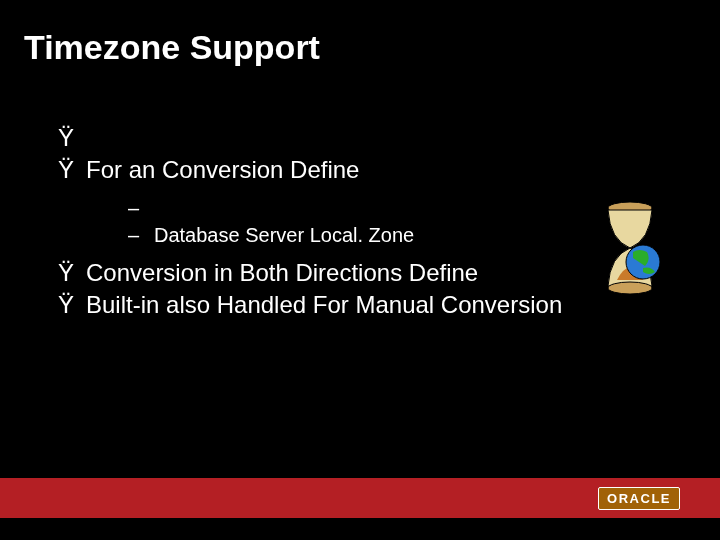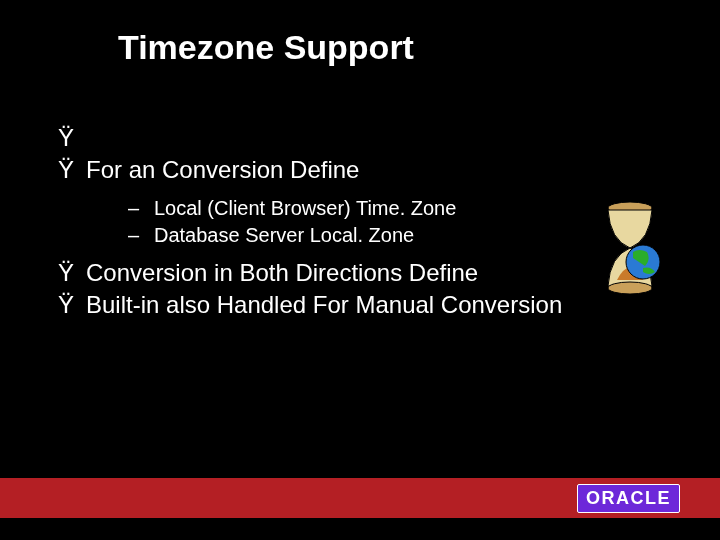--- a/index.html
+++ b/index.html
@@ -13,22 +13,21 @@
     overflow: hidden;
   }
   .slide {
     width: 100%;
     height: 100%;
     position: relative;
   }
   .title {
     font-size: 34px;
     font-weight: bold;
-    padding: 28px 0 0 88px;
-    margin-left: 30px;
+    padding: 28px 0 0 24px;
   }
   .content {
     padding: 55px 60px 0 58px;
   }
   .bullet-line {
     font-size: 24px;
     line-height: 1.35;
     display: flex;
     align-items: flex-start;
   }
@@ -67,25 +66,25 @@
   }
   .logo {
     position: absolute;
     right: 40px;
     bottom: 28px;
     height: 28px;
     display: flex;
     align-items: center;
   }
   .logo-box {
-    background: #6d28d9;
+    background: #a16207;
     border: 1px solid #fff;
     color: #fff;
     font-weight: bold;
-    font-size: 18px;
+    font-size: 13px;
     letter-spacing: 1.5px;
     padding: 3px 8px;
     border-radius: 2px;
   }
 </style>
 </head>
 <body>
 
 <div class="slide">
 
@@ -98,21 +97,20 @@
     </div>
 
     <div class="bullet-line">
       <span class="bullet-mark">Ÿ</span>
       <span>For an Conversion Define</span>
     </div>
 
     <div class="sub-group">
       <div class="sub-line">
         <span class="sub-mark">–</span>
-        <span>Local (Client Browser) Time. Zone</span>
       </div>
       <div class="sub-line">
         <span class="sub-mark">–</span>
         <span>Database Server Local. Zone</span>
       </div>
     </div>
 
     <div class="bullet-line">
       <span class="bullet-mark">Ÿ</span>
       <span>Conversion in Both Directions Define</span>

